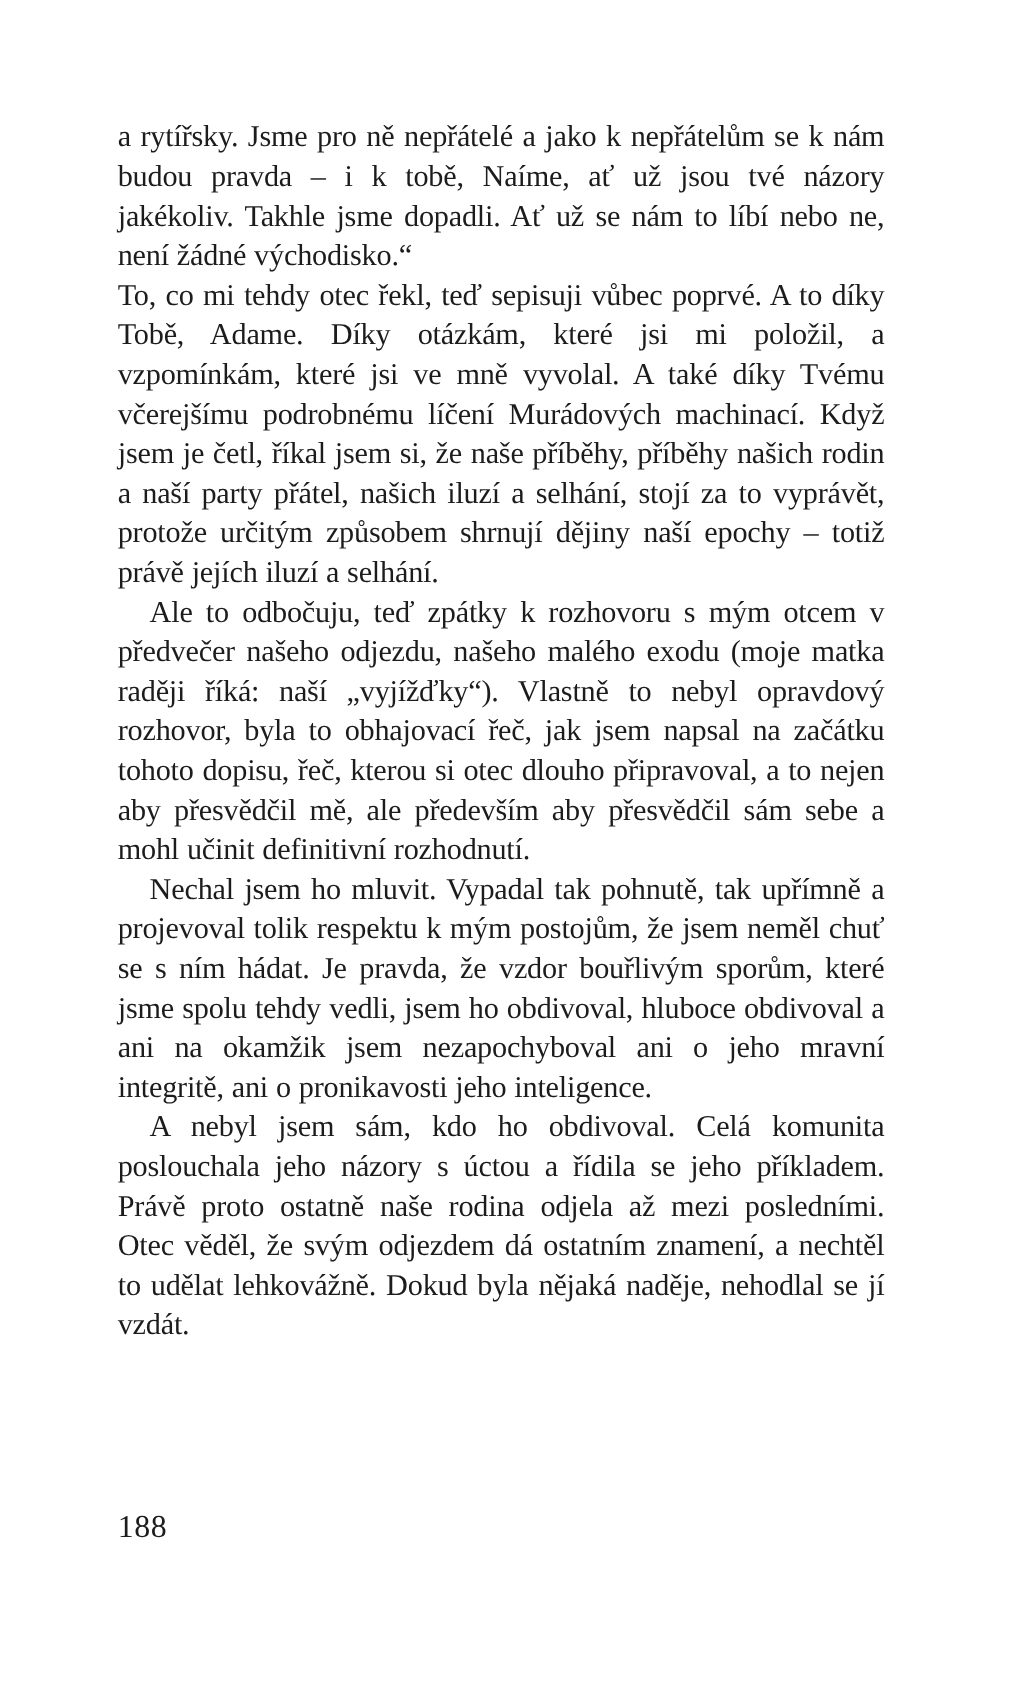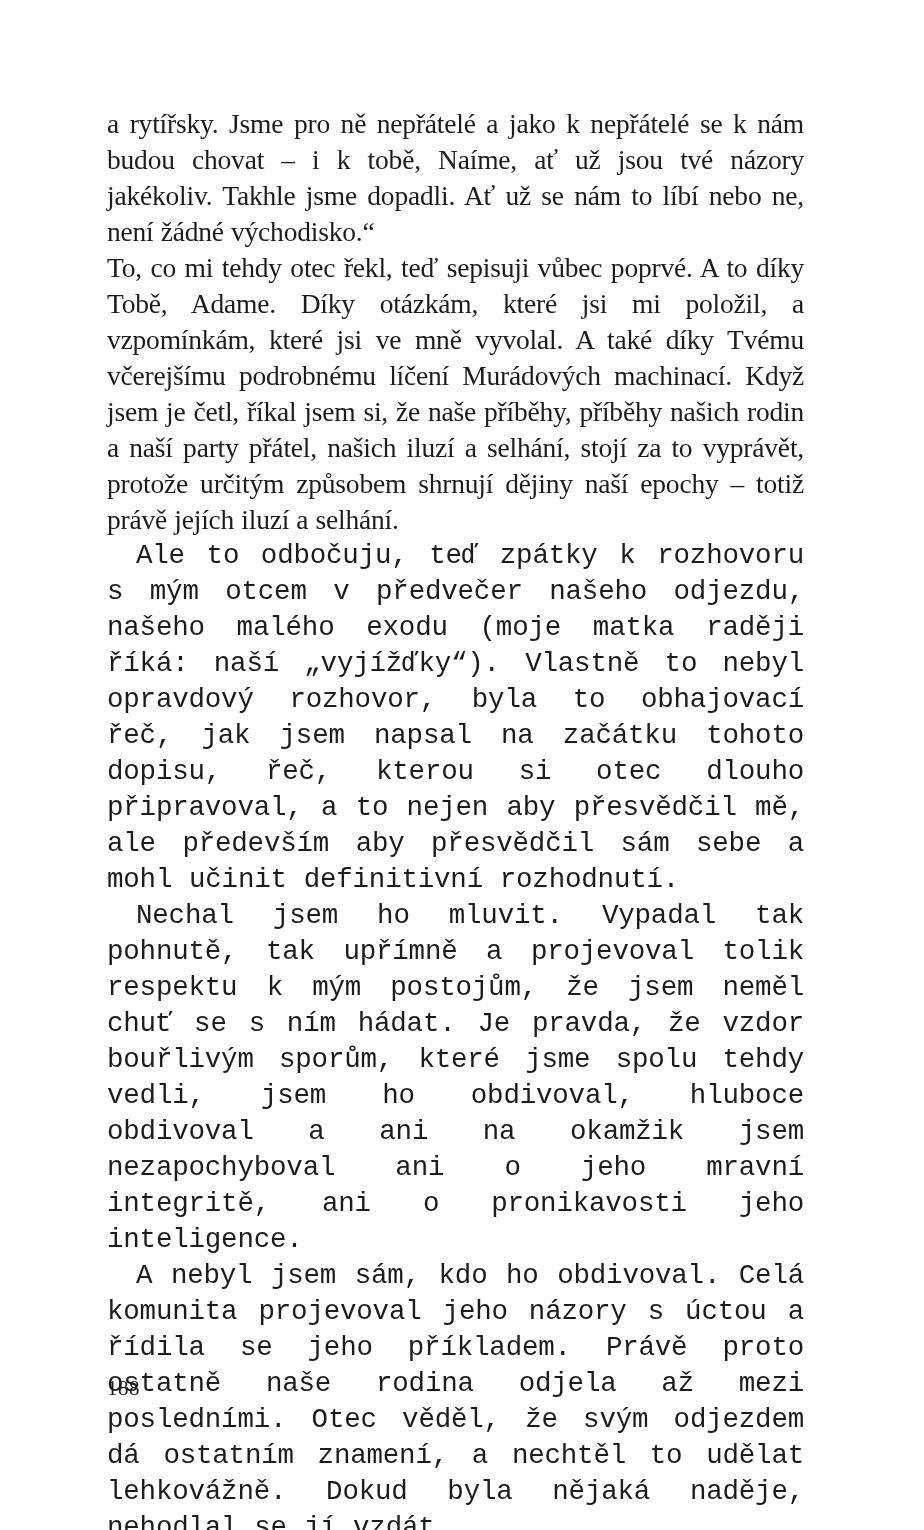--- a/index.html
+++ b/index.html
@@ -32,39 +32,38 @@
     word-spacing: 0.5px;
   }
   .text-block p {
     margin: 0;
     padding: 0;
   }
   .text-block p.gap-before {
   }
   .text-block p.indent {
     text-indent: 29px;
-    font-family: Liberation Mono, monospace;
   }
   .folio {
     position: absolute;
     left: 107px;
     top: 1372px;
-    font-size: 21px;
+    font-size: 29px;
     line-height: 32px;
     letter-spacing: 0.5px;
   }
 </style>
 </head>
 <body>
 
 <div class="page">
 
   <div class="text-block">
-    <p>a rytířsky. Jsme pro ně nepřátelé a jako k nepřátelé se k nám budou chovat – i k tobě, Naíme, ať už jsou tvé názory jakékoliv. Takhle jsme dopadli. Ať už se nám to líbí nebo ne, není žádné východisko.“</p>
+    <p>a rytířsky. Jsme pro ně nepřátelé a jako k nepřátelům se k nám budou pravda – i k tobě, Naíme, ať už jsou tvé názory jakékoliv. Takhle jsme dopadli. Ať už se nám to líbí nebo ne, není žádné východisko.“</p>
     <p class="gap-before">To, co mi tehdy otec řekl, teď sepisuji vůbec poprvé. A to díky Tobě, Adame. Díky otázkám, které jsi mi položil, a vzpomínkám, které jsi ve mně vyvolal. A také díky Tvému včerejšímu podrobnému líčení Murádových machinací. Když jsem je četl, říkal jsem si, že naše příběhy, příběhy našich rodin a naší party přátel, našich iluzí a selhání, stojí za to vyprávět, protože určitým způsobem shrnují dějiny naší epochy – totiž právě jejích iluzí a selhání.</p>
     <p class="indent">Ale to odbočuju, teď zpátky k rozhovoru s mým otcem v předvečer našeho odjezdu, našeho malého exodu (moje matka raději říká: naší „vyjížďky“). Vlastně to nebyl opravdový rozhovor, byla to obhajovací řeč, jak jsem napsal na začátku tohoto dopisu, řeč, kterou si otec dlouho připravoval, a to nejen aby přesvědčil mě, ale především aby přesvědčil sám sebe a mohl učinit definitivní rozhodnutí.</p>
     <p class="indent">Nechal jsem ho mluvit. Vypadal tak pohnutě, tak upřímně a projevoval tolik respektu k mým postojům, že jsem neměl chuť se s ním hádat. Je pravda, že vzdor bouřlivým sporům, které jsme spolu tehdy vedli, jsem ho obdivoval, hluboce obdivoval a ani na okamžik jsem nezapochyboval ani o jeho mravní integritě, ani o pronikavosti jeho inteligence.</p>
-    <p class="indent">A nebyl jsem sám, kdo ho obdivoval. Celá komunita projevoval jeho názory s úctou a řídila se jeho příkladem. Právě proto ostatně naše rodina odjela až mezi posledními. Otec věděl, že svým odjezdem dá ostatním znamení, a nechtěl to udělat lehkovážně. Dokud byla nějaká naděje, nehodlal se jí vzdát.</p>
+    <p class="indent">A nebyl jsem sám, kdo ho obdivoval. Celá komunita poslouchala jeho názory s úctou a řídila se jeho příkladem. Právě proto ostatně naše rodina odjela až mezi posledními. Otec věděl, že svým odjezdem dá ostatním znamení, a nechtěl to udělat lehkovážně. Dokud byla nějaká naděje, nehodlal se jí vzdát.</p>
   </div>
 
   <div class="folio">188</div>
 
 </div>
 
 </body></html>

